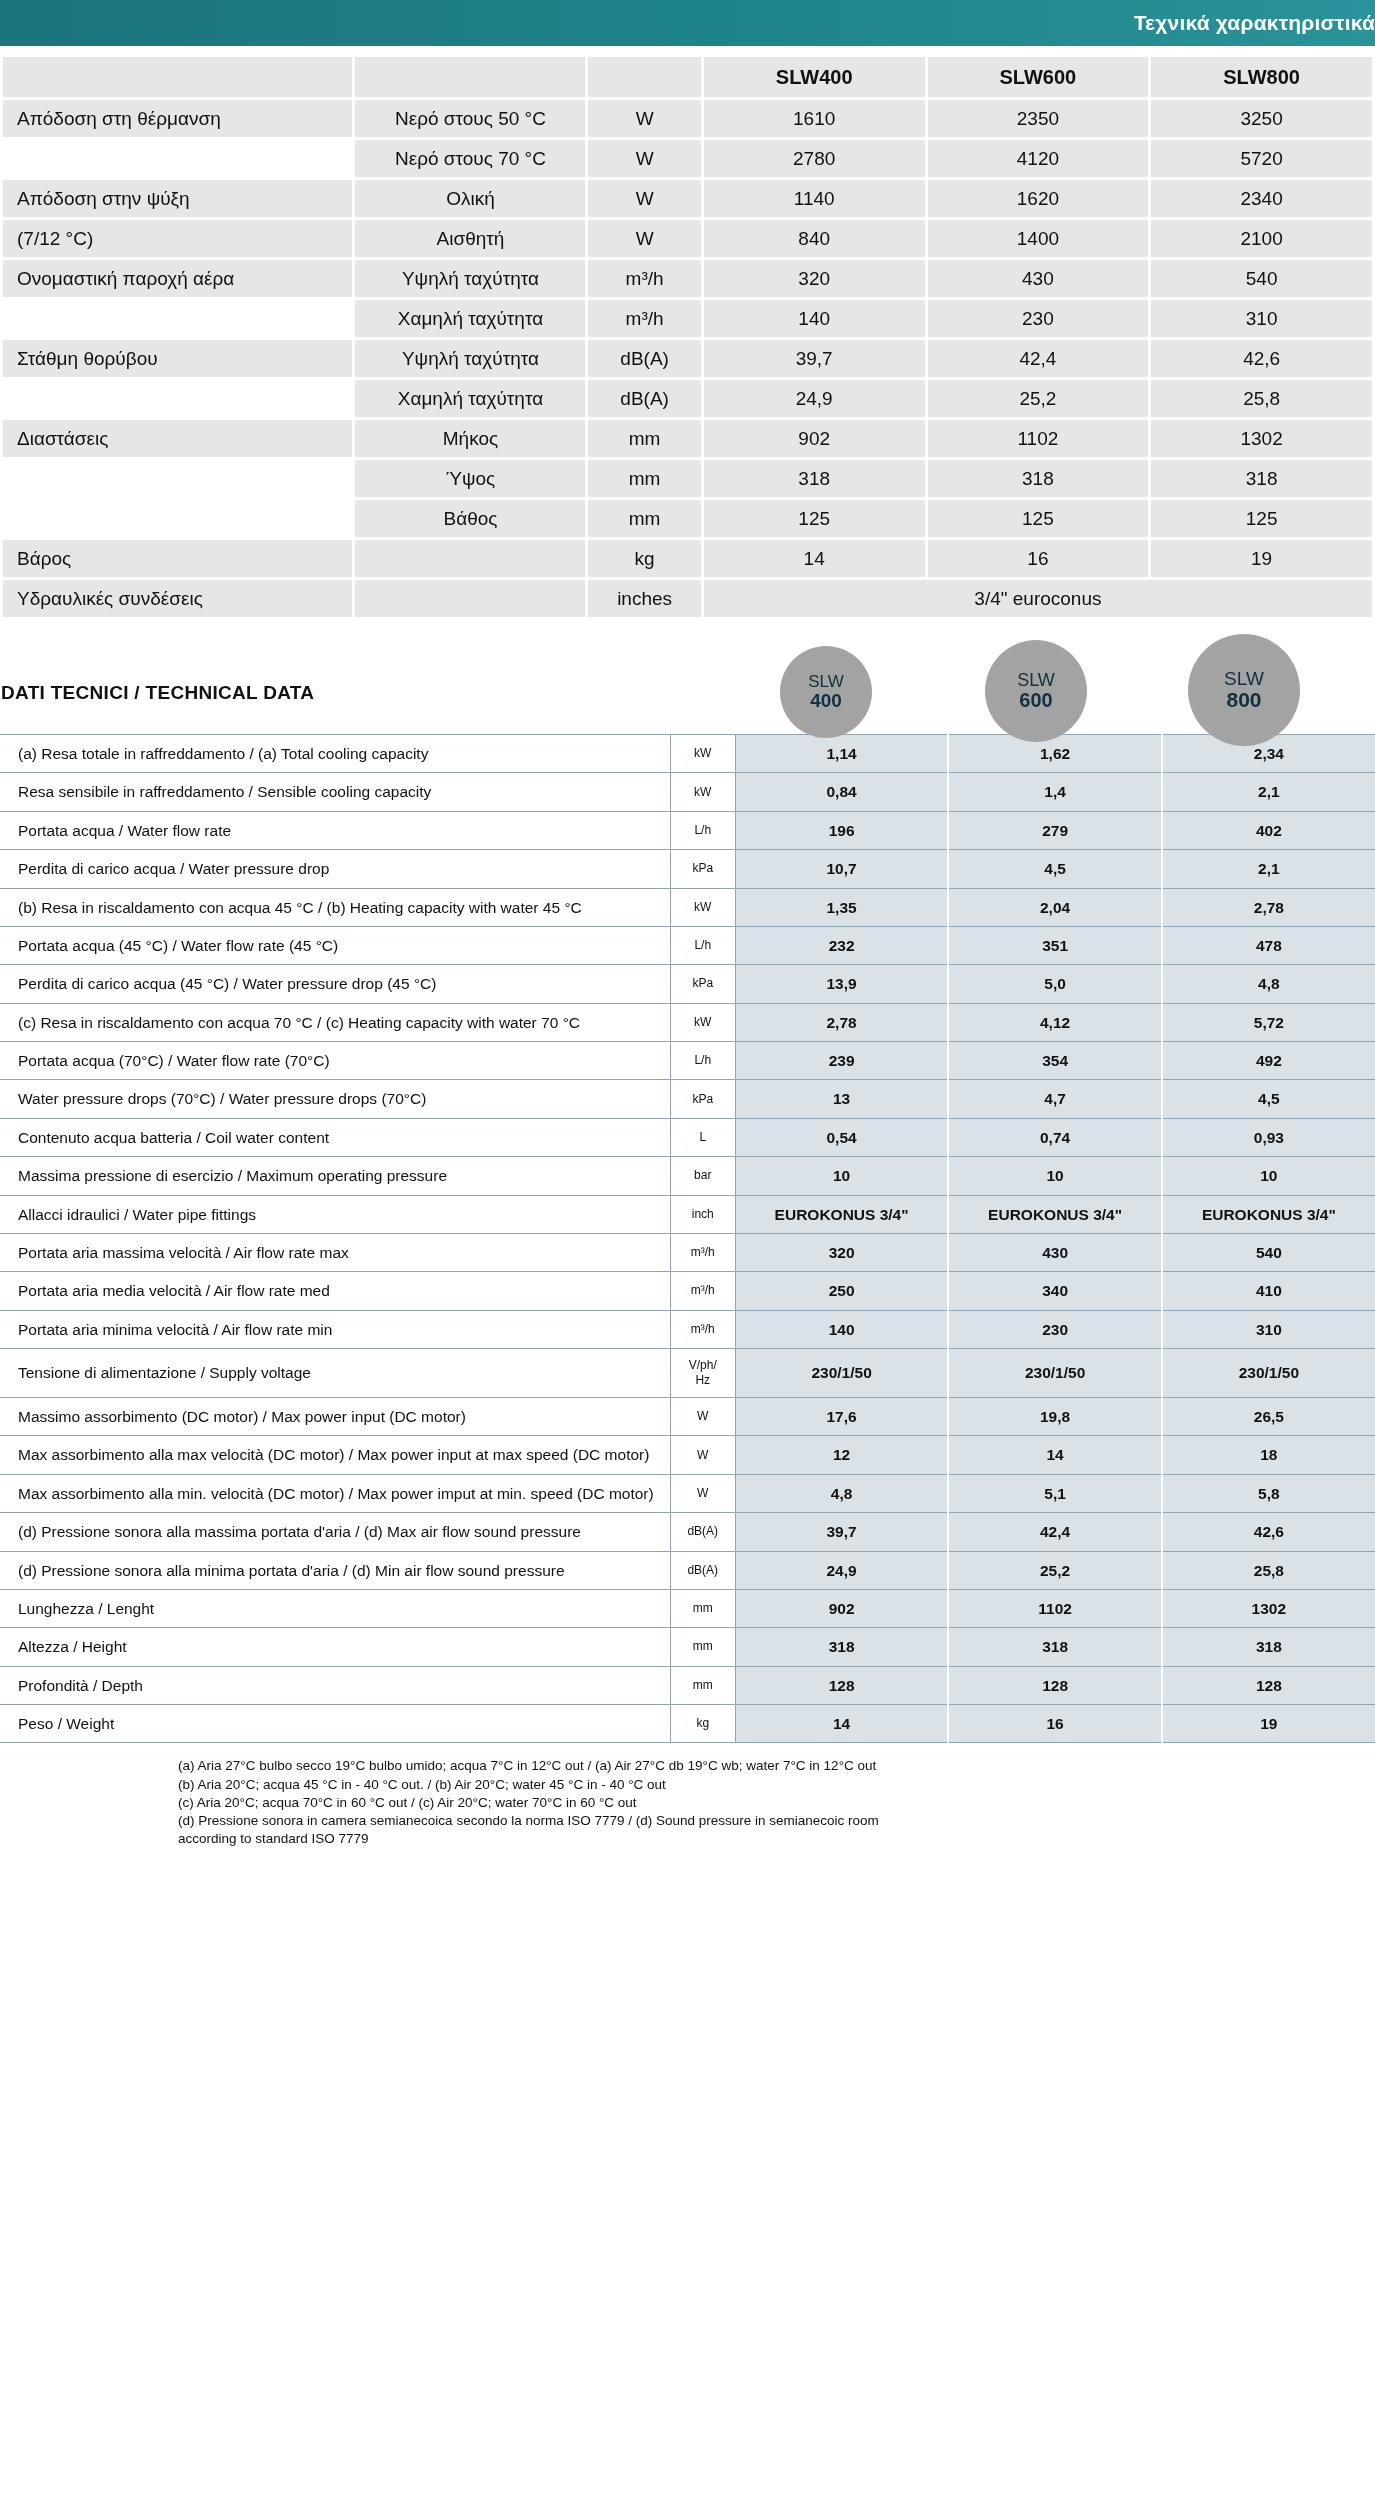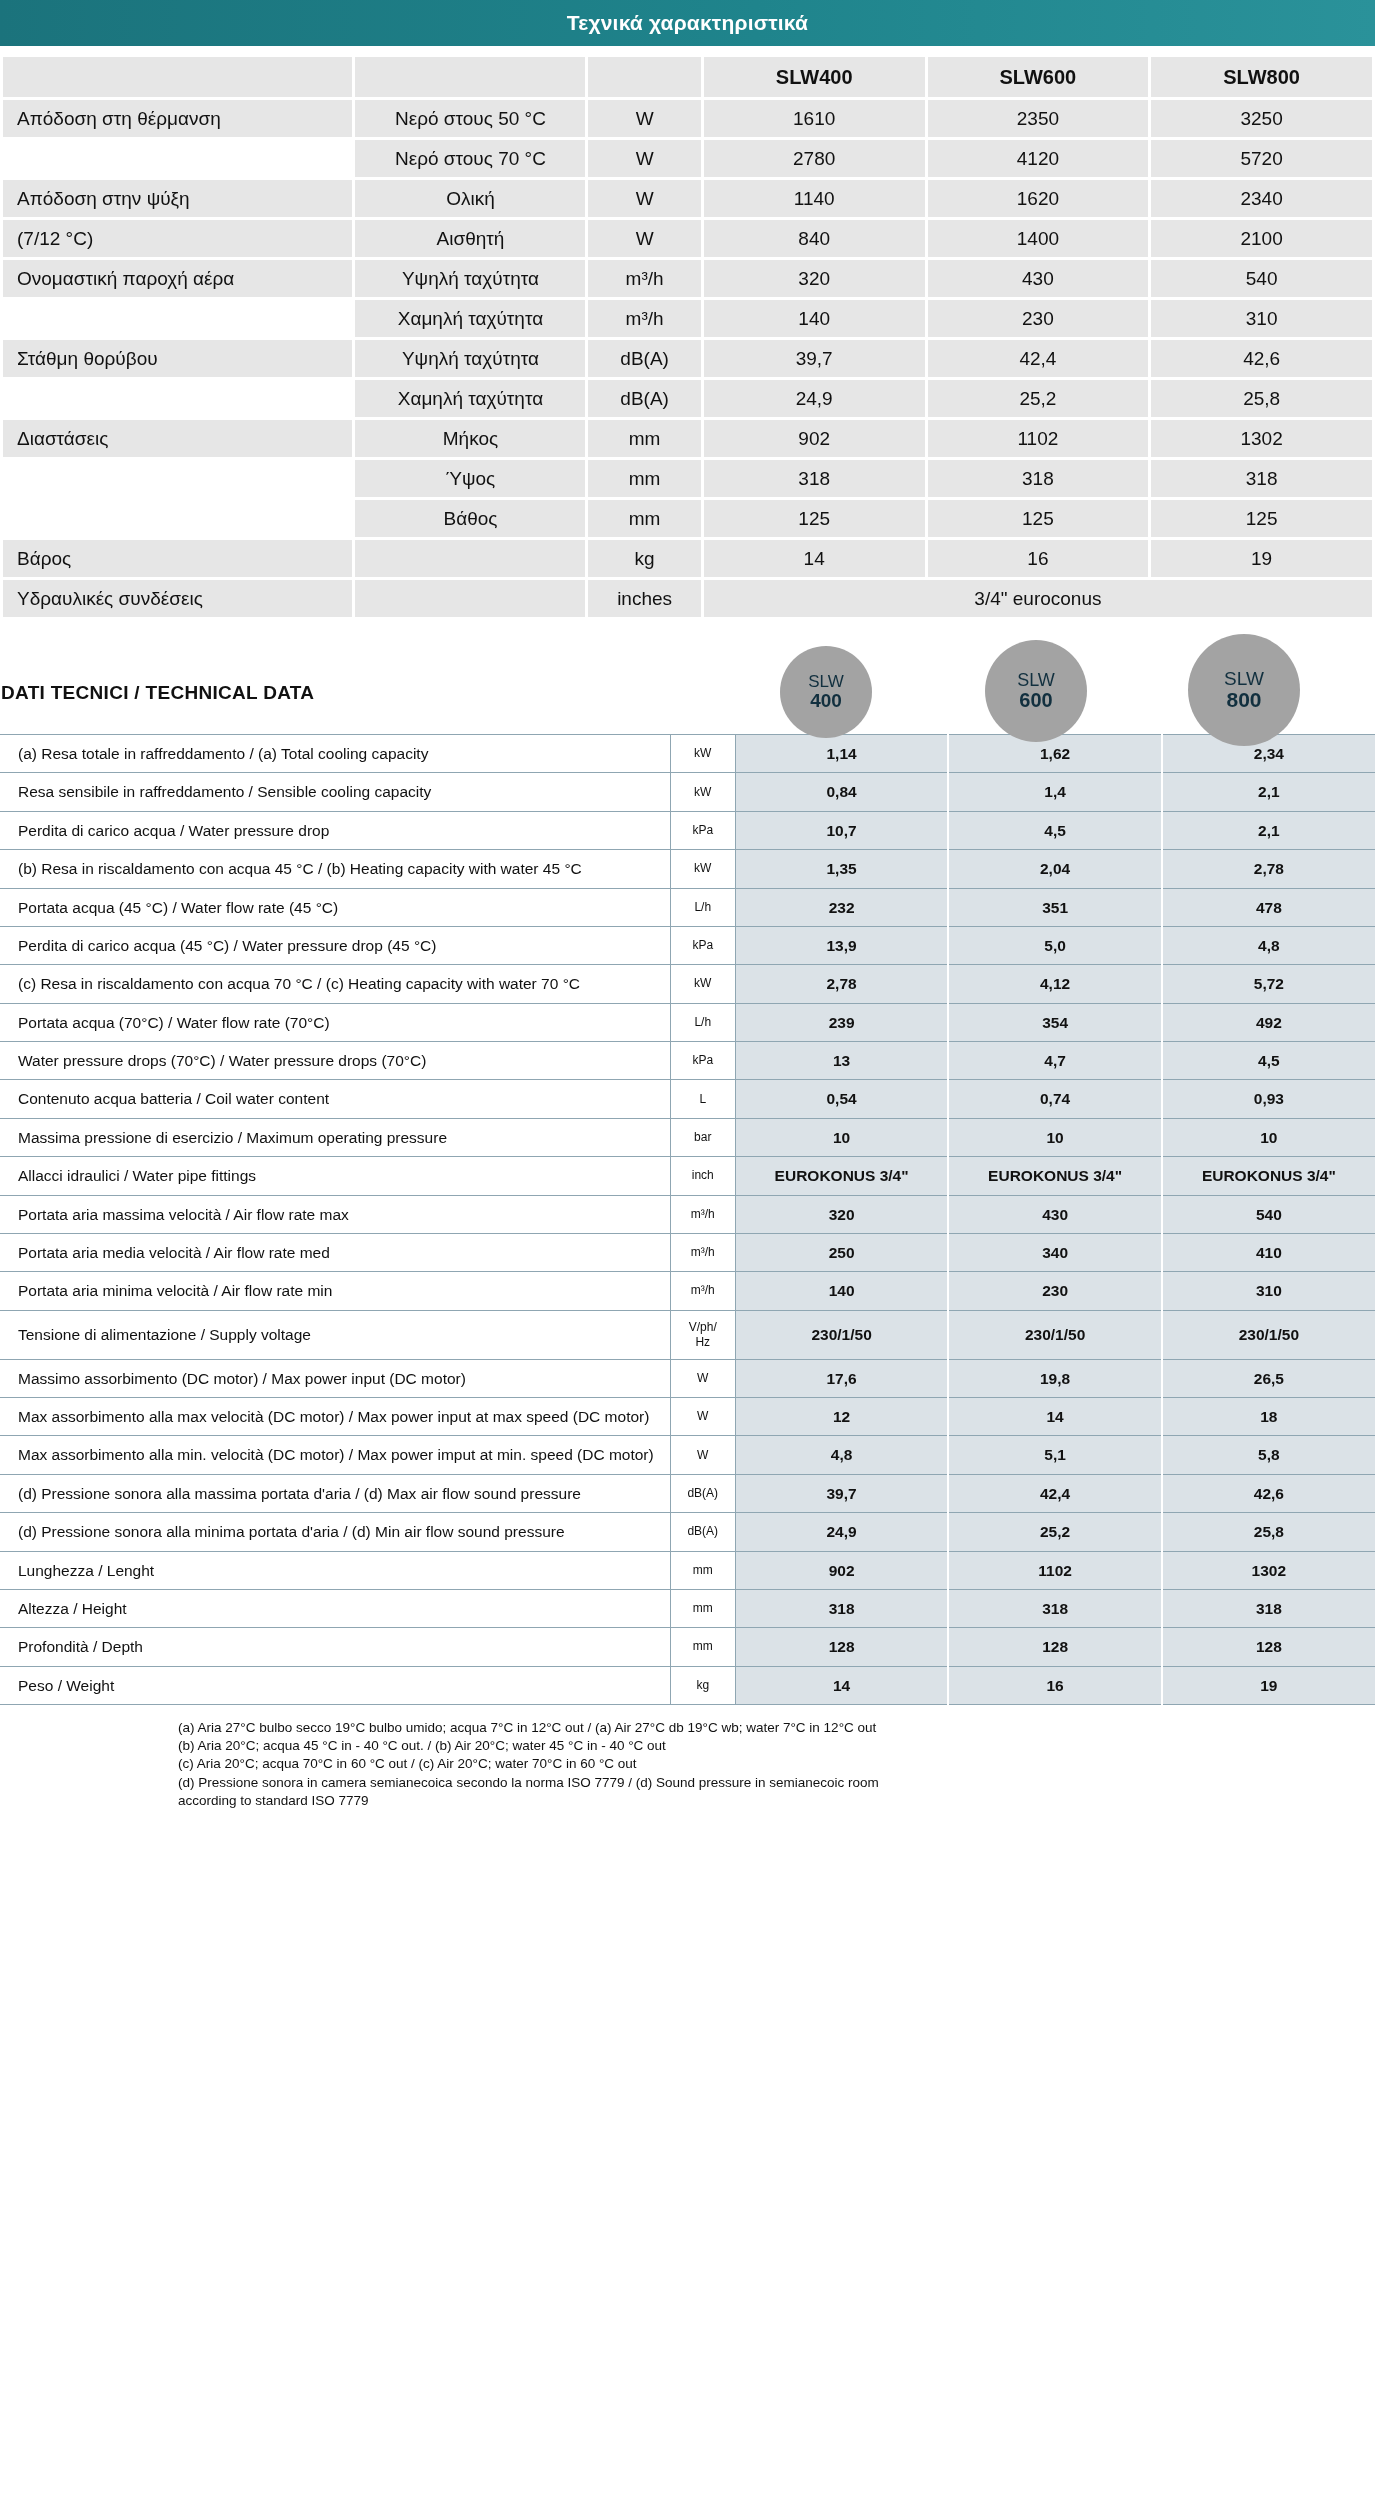--- a/index.html
+++ b/index.html
@@ -14,21 +14,21 @@
 
   
   .gr-wrap { width: 1375px; padding: 0; }
 
   .gr-title-bar {
     background: #1d7a82;
     background: linear-gradient(90deg, #1b737c 0%, #1f848c 55%, #2a929a 100%);
     height: 46px;
     display: flex;
     align-items: center;
-    justify-content: center;
+    justify-content: flex-end;
     margin-bottom: 8px;
   }
   .gr-title-bar .t {
     color: #ffffff;
     font-size: 21px;
     font-weight: bold;
     letter-spacing: .2px;
   }
 
   table.gr {
@@ -286,20 +286,27 @@
         <td class="val last">2,34</td>
       </tr>
       <tr>
         <td class="lbl">Resa sensibile in raffreddamento / Sensible cooling capacity</td>
         <td class="unit">kW</td>
         <td class="val">0,84</td>
         <td class="val">1,4</td>
         <td class="val last">2,1</td>
       </tr>
       <tr>
+        <td class="lbl">Portata acqua / Water flow rate</td>
+        <td class="unit">L/h</td>
+        <td class="val">196</td>
+        <td class="val">279</td>
+        <td class="val last">402</td>
+      </tr>
+      <tr>
         <td class="lbl">Perdita di carico acqua / Water pressure drop</td>
         <td class="unit">kPa</td>
         <td class="val">10,7</td>
         <td class="val">4,5</td>
         <td class="val last">2,1</td>
       </tr>
       <tr>
         <td class="lbl">(b) Resa in riscaldamento con acqua 45 °C / (b) Heating capacity with water 45 °C</td>
         <td class="unit">kW</td>
         <td class="val">1,35</td>

